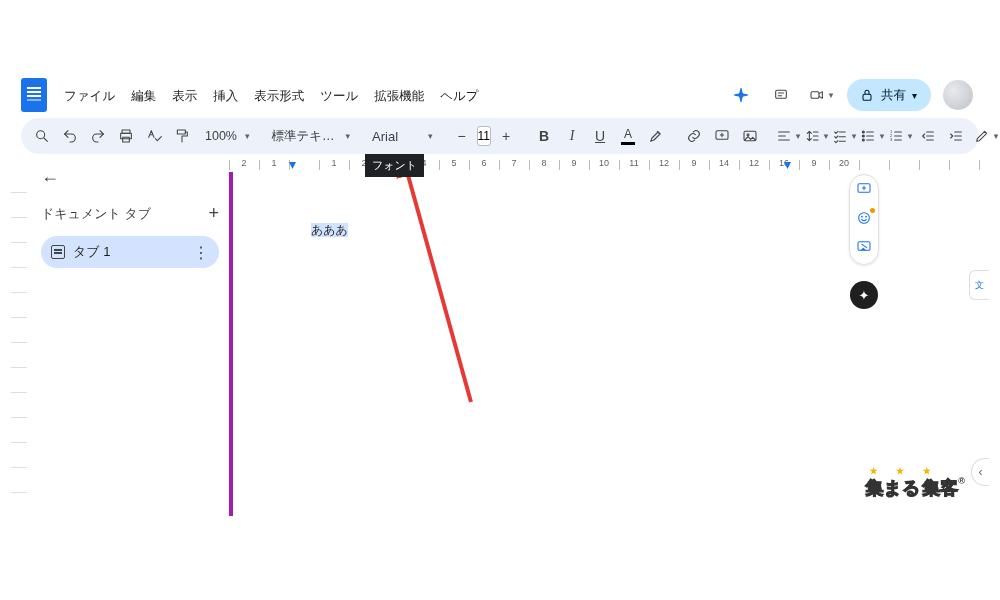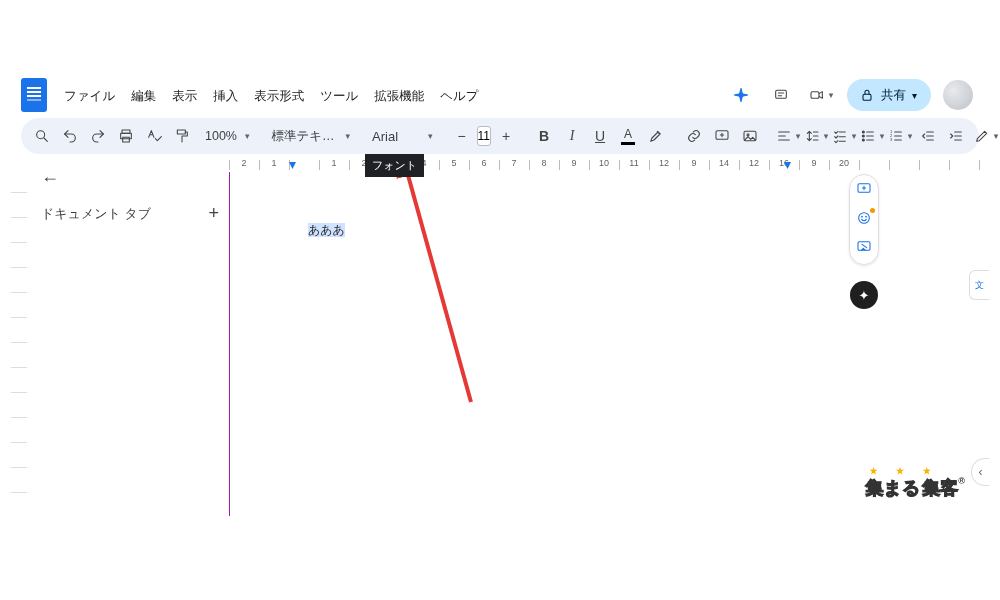--- a/index.html
+++ b/index.html
@@ -48,21 +48,21 @@
 .tab-icn { width:14px; height:14px; border:1.5px solid #444; border-radius:2px; margin-right:8px; position:relative; }
 .tab-icn::before { content:""; position:absolute; left:2px; top:3px; width:8px; height:1.5px; background:#444; box-shadow: 0 3px 0 #444; }
 
 .canvas-wrap { flex:1; background:#fff; position:relative; }
 .hruler { height:16px; margin-left:0; position:relative; font-size:9px; color:#5f6368; }
 .hruler-ticks { position:absolute; left:0; right:0; bottom:0; height:10px; background: repeating-linear-gradient(to right, #bbb 0 1px, transparent 1px 30px); }
 .hruler-nums { position:absolute; bottom:2px; left:0; display:flex; }
 .hruler-nums span { width:30px; text-align:center; }
 .hruler-start { position:absolute; left:60px; bottom:1px; width:7px; height:7px; background:#1a73e8; clip-path: polygon(0 0, 100% 0, 50% 100%); }
 .hruler-end { position:absolute; left:555px; bottom:1px; width:7px; height:7px; background:#1a73e8; clip-path: polygon(0 0, 100% 0, 50% 100%); }
-.page { position:absolute; left:0; top:18px; right:0; bottom:0; background:#fff; border-left:1px solid #a21caf; }
+.page { position:absolute; left:0; top:18px; right:0; bottom:0; background:#fff; border-left:4px solid #a21caf; }
 .doc-text { position:absolute; left:78px; top:50px; font-size:12px; color:#1f1f1f; }
 .doc-text .sel { background:#cfe2ff; }
 
 .float-rail { position:absolute; right:110px; top:20px; display:flex; flex-direction:column; gap:6px; }
 .float-pill { background:#fff; border:1px solid #e0e0e0; border-radius:18px; width:30px; padding:6px 0; display:flex; flex-direction:column; align-items:center; gap:10px; box-shadow:0 1px 3px rgba(0,0,0,.1); }
 .float-pill div { color:#1a73e8; font-size:15px; }
 .float-pill .dot { position:relative; }
 .float-pill .dot::after { content:""; position:absolute; top:-2px; right:-3px; width:5px; height:5px; background:#f29900; border-radius:50%; }
 .gem { width:28px; height:28px; background:#1f1f1f; border-radius:50%; display:flex; align-items:center; justify-content:center; color:#fff; transform: rotate(45deg); margin-top:10px; align-self:center; }
 .gem span{ transform: rotate(-45deg); font-size:13px; }
@@ -282,20 +282,25 @@
   <div class="main">
     <div class="left-gutter">
         <div class="vruler"></div>
       </div>
 
     <div class="sidebar">
       <span class="back-arrow">←</span>
       <div class="side-head">
         <span>ドキュメント タブ</span>
         <span class="side-head-plus">+</span>
+      </div>
+      <div class="tab-item">
+        <span class="tab-icn"></span>
+        <span>タブ 1</span>
+        <span class="dots">⋮</span>
       </div>
     </div>
 
     <div class="canvas-wrap">
       <div class="hruler">
         <div class="hruler-ticks"></div>
         <div class="hruler-nums" id="ruler-nums">
             <span>2</span>
             <span>1</span>
             <span></span>

